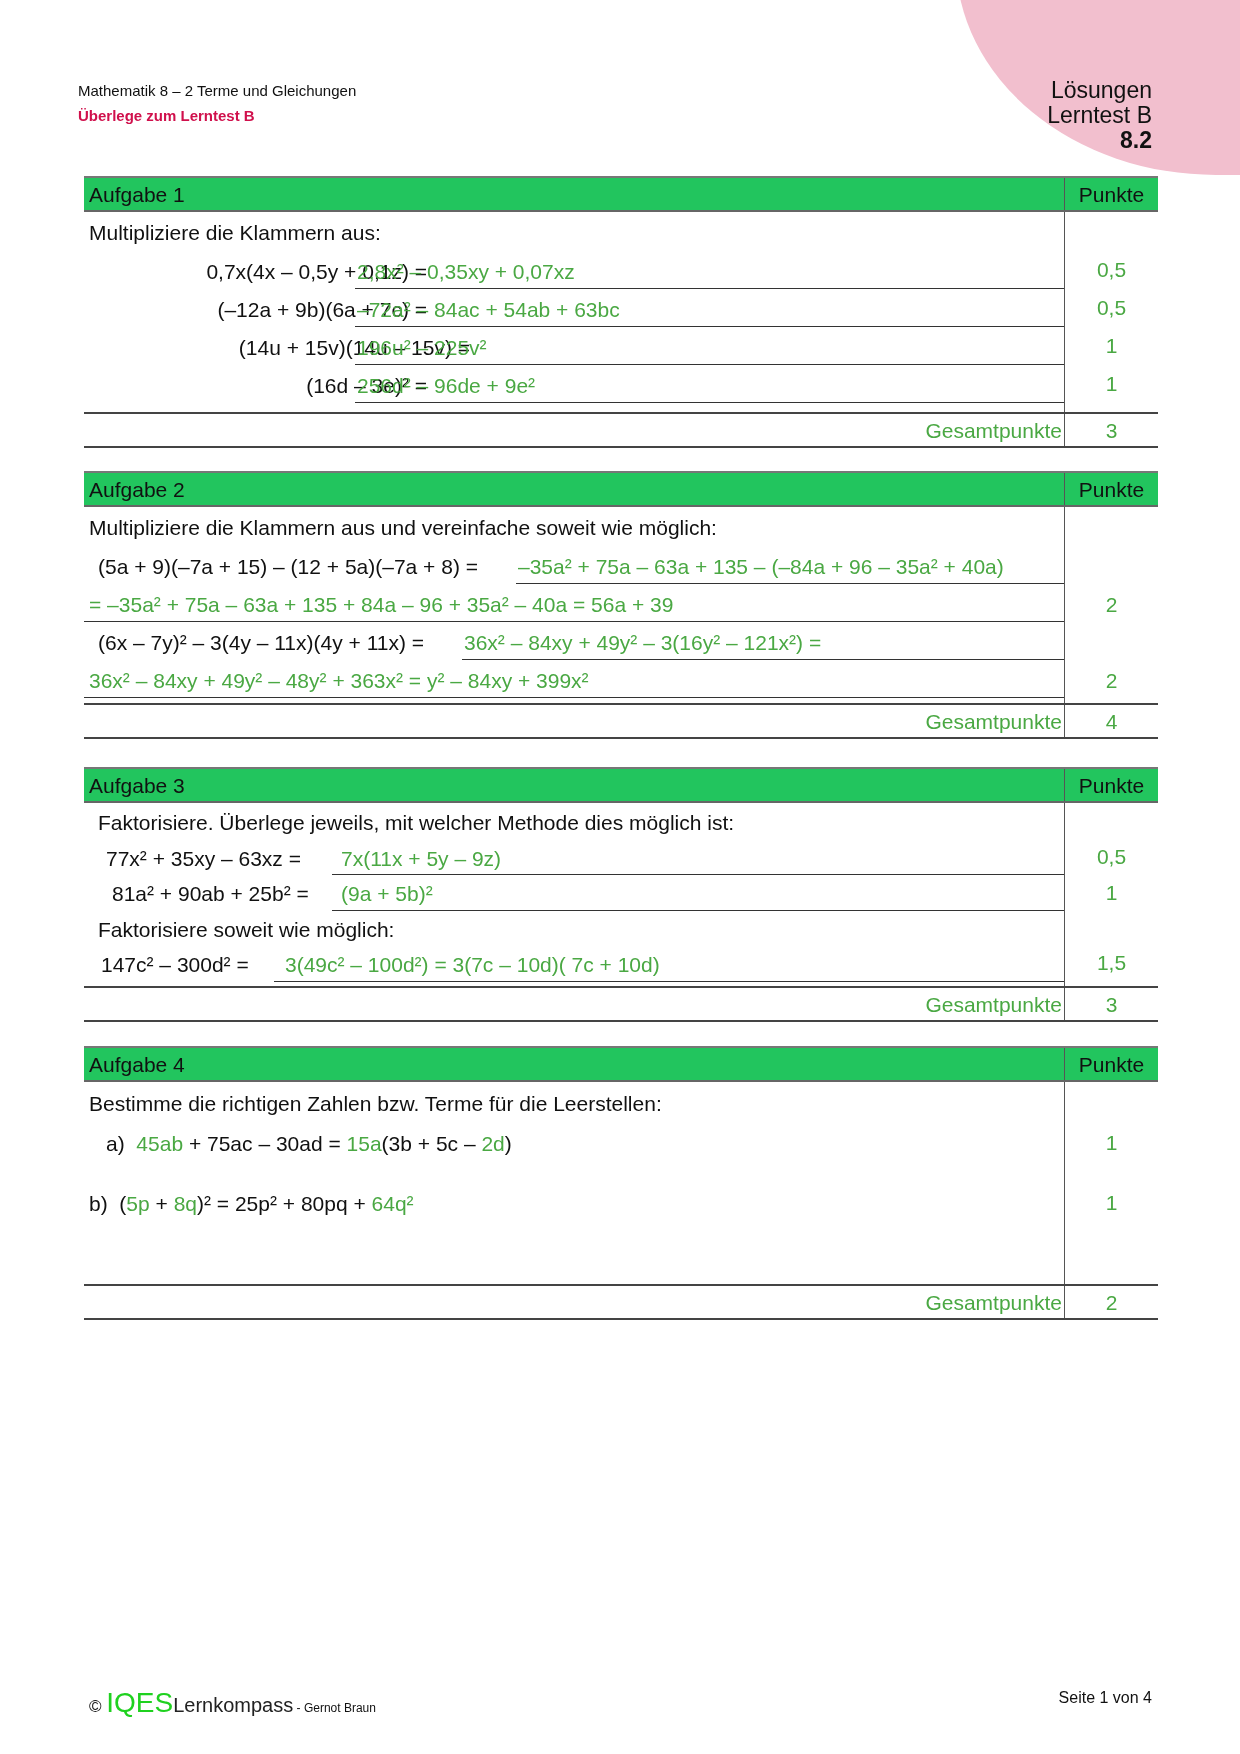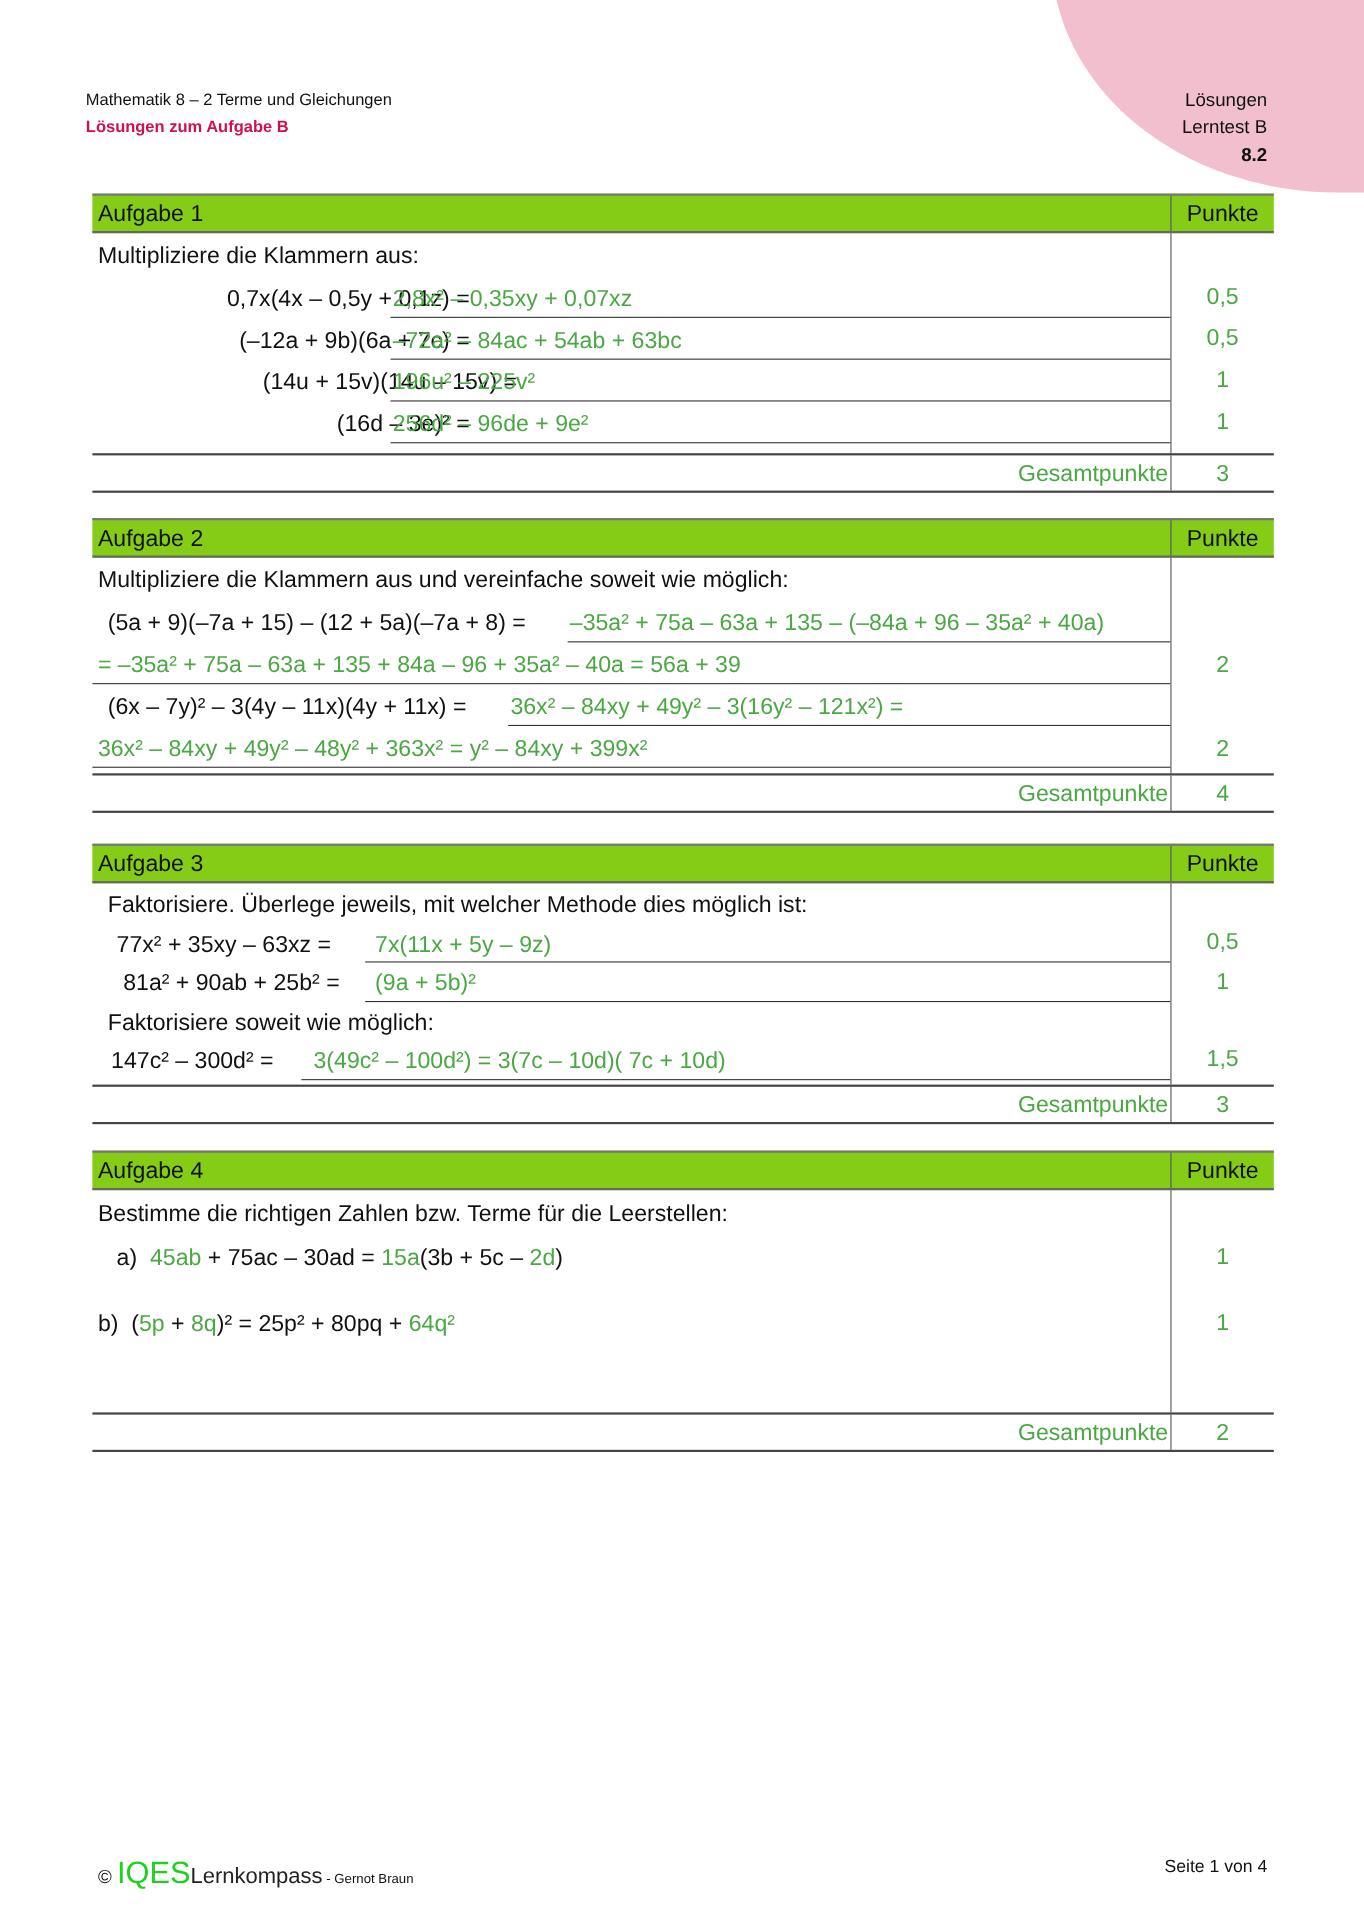--- a/index.html
+++ b/index.html
@@ -8,28 +8,28 @@
     background: #ffffff; color: #111111;
     font-family: "Liberation Sans", sans-serif;
   }
   .blob {
     position: absolute; left: 956px; top: -40px; width: 400px; height: 215px;
     background: #f2bfce;
     border-bottom-left-radius: 260px 215px;
   }
   .hdr-left { position: absolute; left: 78px; top: 78px; font-size: 15px; line-height: 25px; }
   .hdr-left .sub { color: #d0104c; font-weight: bold; }
-  .hdr-right { position: absolute; right: 88px; top: 78px; text-align: right; font-size: 17px; line-height: 25px; }
+  .hdr-right { position: absolute; right: 88px; top: 78px; text-align: right; font-size: 23px; line-height: 25px; }
   .hdr-right .code { font-weight: bold; }
 
   .task { position: absolute; left: 84px; width: 1074px; font-size: 21px; }
   .row { position: relative; display: flex; }
   .main { width: 980px; position: relative; }
   .pts { width: 93px; border-left: 1.5px solid #555; text-align: center; color: #4aa843; position: relative; }
-  .thead { background: #84cc16; border-top: 2px solid #777; border-bottom: 2.5px solid #666; height: 32px; line-height: 34px; justify-content: space-between; }
+  .thead { background: #22c55e; border-top: 2px solid #777; border-bottom: 2.5px solid #666; height: 32px; line-height: 34px; justify-content: space-between; }
   .thead .main { padding-left: 5px; box-sizing: border-box; }
   .thead .pts { color: #111; }
   .green { color: #4aa843; }
   .line { position: absolute; height: 0; border-top: 1.5px solid #333; }
   .txt { position: absolute; white-space: nowrap; }
   .gesamt { border-top: 2px solid #444; border-bottom: 2px solid #444; height: 32px; line-height: 34px; }
   .gesamt .main { text-align: right; color: #4aa843; padding-right: 2px; box-sizing: border-box; }
   .body-block { position: relative; }
   .body-block .pts { position: absolute; right: 0; top: 0; bottom: 0; }
 
@@ -39,21 +39,21 @@
   .footer .auth { font-size: 12px; }
   .page { position: absolute; right: 88px; top: 1689px; font-size: 16px; }
 </style>
 </head>
 <body>
 
 <div class="blob"></div>
 
 <div class="hdr-left">
   <div>Mathematik 8 – 2 Terme und Gleichungen</div>
-  <div class="sub">Lösungen zum Aufgabe B</div>
+  <div class="sub">Überlege zum Lerntest B</div>
 </div>
 <div class="hdr-right">
   <div>Lösungen</div>
   <div>Lerntest B</div>
   <div class="code">8.2</div>
 </div>
 
 <div class="task" style="top:176px;">
   <div class="row thead">
     <div class="main">Aufgabe 1</div>

